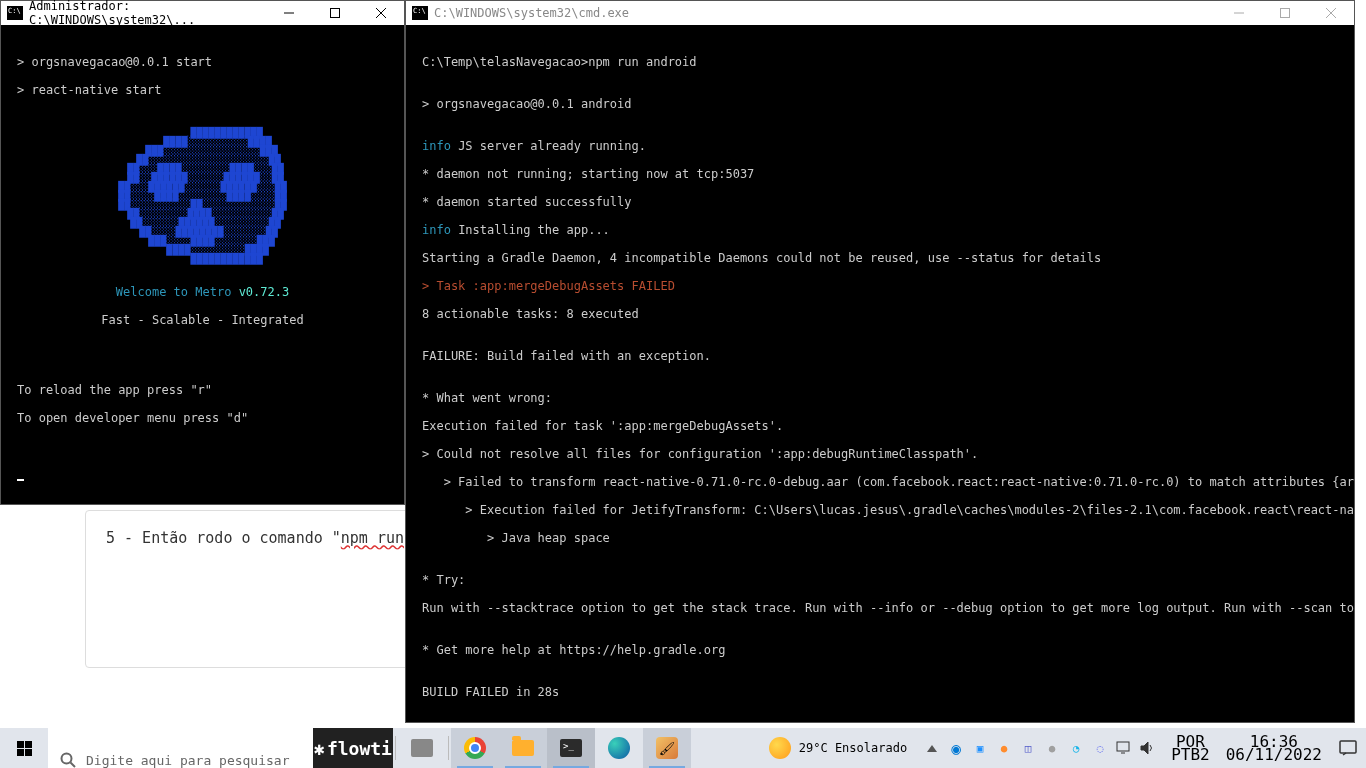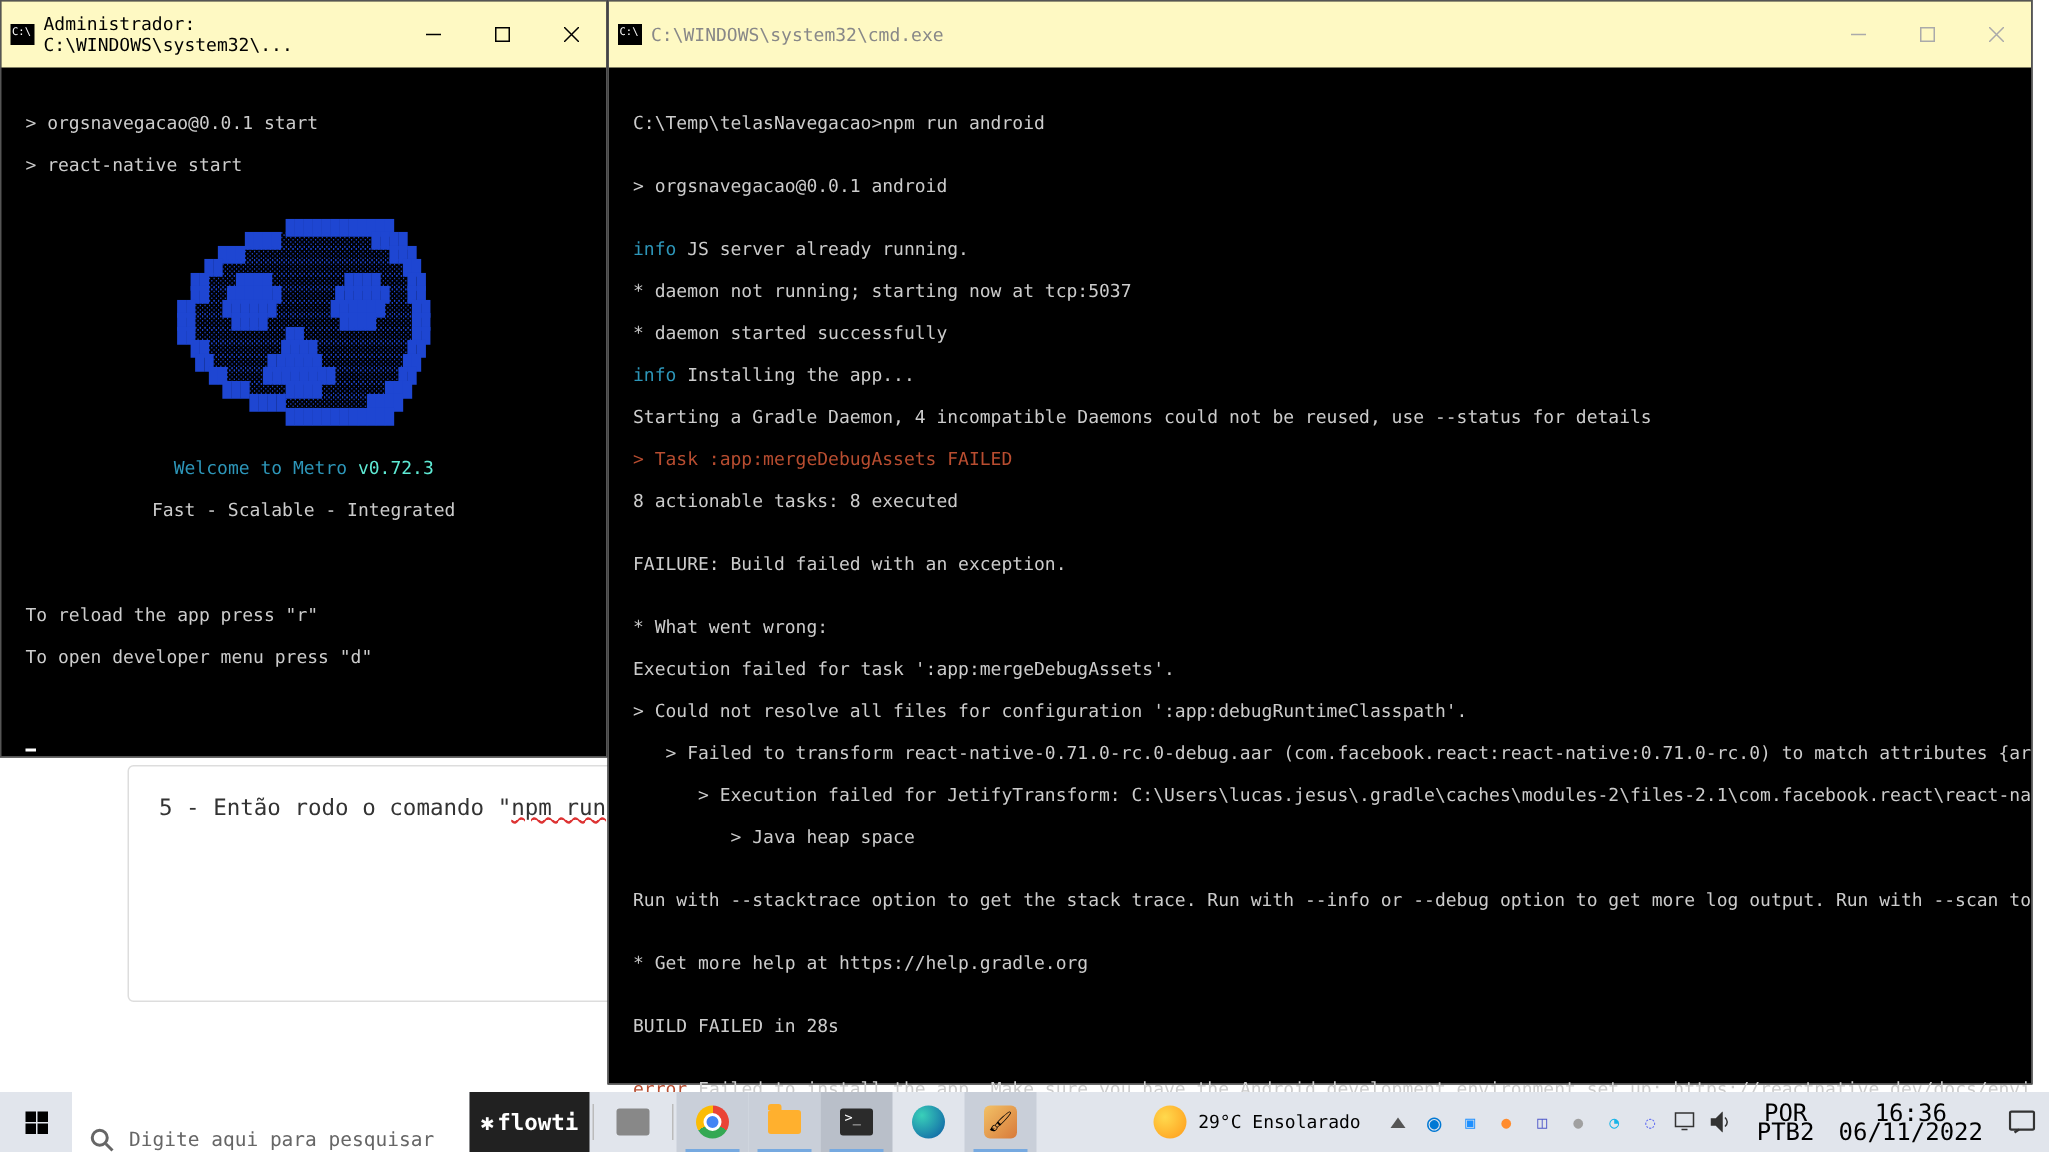--- a/index.html
+++ b/index.html
@@ -1,18 +1,18 @@
 <!DOCTYPE html>
 <html><head>
 <meta charset="utf-8">
 <style>
 *{margin:0;padding:0;box-sizing:border-box;font-family:Consolas,monospace}
 body{width:1366px;height:768px;background:#fff;position:relative;overflow:hidden}
 .window{position:absolute;background:#000;border:1px solid #555}
-.titlebar{height:44px;background:#fef9c3;display:flex;align-items:center;font-size:12px;font-family:"Segoe UI",sans-serif}
+.titlebar{height:24px;background:#ffffff;display:flex;align-items:center;font-size:12px;font-family:"Segoe UI",sans-serif}
 .titlebar.inactive{color:#888}
 .titlebar .icon{width:16px;height:14px;margin:0 6px;background:#000;position:relative}
 .titlebar .icon::after{content:"C:\\";position:absolute;color:#fff;font-size:7px;left:1px;top:1px}
 .titlebar .title{flex:1}
 .winbtns{display:flex;height:100%}
 .winbtn{width:46px;height:100%;display:flex;align-items:center;justify-content:center;font-family:"Segoe UI",sans-serif}
 .winbtn svg{stroke:#000;stroke-width:1;fill:none}
 .titlebar.inactive .winbtn svg{stroke:#aaa}
 .content{font-size:12px;line-height:14px;color:#ccc;padding:16px;white-space:pre;overflow:hidden}
 .w1{left:0;top:0;width:405px;height:505px}
@@ -28,21 +28,21 @@
 .doc .underline-err{text-decoration:underline wavy #d33}
 .taskbar{position:absolute;left:0;bottom:0;width:1366px;height:40px;background:#e1e5ec;display:flex;align-items:center;font-family:"Segoe UI",sans-serif;font-size:13px}
 .startbtn{width:48px;height:40px;display:flex;align-items:center;justify-content:center}
 .wingrid{display:grid;grid-template:repeat(2,7px)/repeat(2,7px);gap:1px}
 .wingrid div{background:#000}
 .search{height:40px;width:265px;background:#fff;display:flex;align-items:flex-end;padding:0 12px;gap:10px;color:#666}
 .search svg{stroke:#666;stroke-width:2;fill:none}
 .pin{width:48px;height:40px;display:flex;align-items:center;justify-content:center;position:relative}
 .pin.active{background:#c9cfd9}
 .pin .bar{position:absolute;bottom:0;left:6px;right:6px;height:2px;background:#76a9e0}
-.flowti{width:80px;height:40px;background:#212121;color:#fff;display:flex;align-items:center;justify-content:center;font-size:15px;font-weight:bold}
+.flowti{width:80px;height:40px;background:#212121;color:#fff;display:flex;align-items:center;justify-content:center;font-size:18px;font-weight:bold}
 .flowti::before{content:"✱";margin-right:2px}
 .sep{width:1px;height:24px;background:#bbb;margin:0 2px}
 .weather{display:flex;align-items:center;gap:8px;margin-left:auto;padding:0 10px;font-size:12px}
 .sun{width:22px;height:22px;border-radius:50%;background:radial-gradient(circle at 35% 35%,#ffd94d,#ff9a1a)}
 .tray{display:flex;align-items:center;gap:2px;padding:0 4px}
 .tray>*{width:22px;height:22px;display:flex;align-items:center;justify-content:center;font-size:11px}
 .clock{font-size:16px;line-height:13px;text-align:center;padding:0 8px}
 .notif{width:36px;display:flex;align-items:center;justify-content:center}
 .chrome{width:22px;height:22px;border-radius:50%;background:conic-gradient(#ea4335 0 120deg,#34a853 120deg 240deg,#fbbc05 240deg 360deg);position:relative}
 .chrome::after{content:"";position:absolute;inset:5px;background:#4285f4;border-radius:50%;border:2px solid #fff}
@@ -153,20 +153,21 @@
 <div></div>
 <div>FAILURE: Build failed with an exception.</div>
 <div></div>
 <div>* What went wrong:</div>
 <div>Execution failed for task ':app:mergeDebugAssets'.</div>
 <div>&gt; Could not resolve all files for configuration ':app:debugRuntimeClasspath'.</div>
 <div>   &gt; Failed to transform react-native-0.71.0-rc.0-debug.aar (com.facebook.react:react-native:0.71.0-rc.0) to match attributes {artifactType=android-assets, com.android.build.api.attributes.BuildTypeAttr=debug, org.gradle.category=library, org.gradle.dependency.bundling=external, org.gradle.libraryelements=aar, org.gradle.status=release, org.gradle.usage=java-runtime}.</div>
 <div>      &gt; Execution failed for JetifyTransform: C:\Users\lucas.jesus\.gradle\caches\modules-2\files-2.1\com.facebook.react\react-native\0.71.0-rc.0\7a7f5a0af6ebd8eb94f7e5f7495e9d9684b4f543\react-native-0.71.0-rc.0-debug.aar.</div>
 <div>         &gt; Java heap space</div>
 <div></div>
+<div>* Try:</div>
 <div>Run with --stacktrace option to get the stack trace. Run with --info or --debug option to get more log output. Run with --scan to get full insights.</div>
 <div></div>
 <div>* Get more help at https://help.gradle.org</div>
 <div></div>
 <div>BUILD FAILED in 28s</div>
 <div></div>
 <div><span class="red">error </span><span>Failed to install the app. Make sure you have the Android development environment set up: </span><span class="link">https://reactnative.dev/docs/environment-setup</span></div>
 
 <div></div>
 

